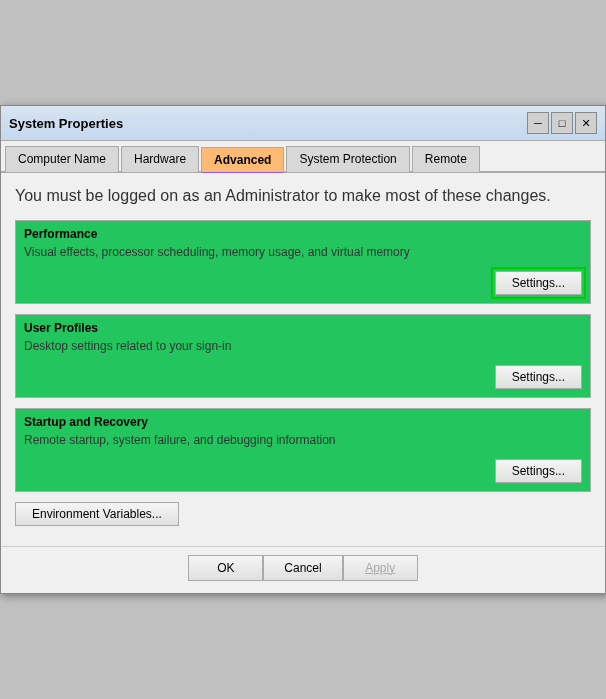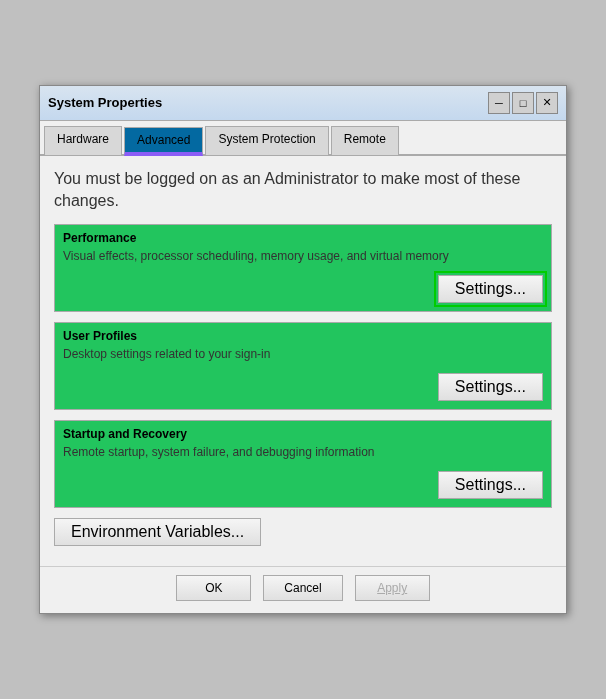--- a/index.html
+++ b/index.html
@@ -12,21 +12,21 @@
       background: #c0c0c0;
       display: flex;
       justify-content: center;
       align-items: center;
       min-height: 100vh;
       font-family: 'Segoe UI', Tahoma, Geneva, Verdana, sans-serif;
       font-size: 13px;
     }
 
     .window {
-      width: 528px;
+      width: 606px;
       background: #f0f0f0;
       border: 1px solid #888;
       box-shadow: 2px 2px 8px rgba(0,0,0,0.4);
     }
 
     .title-bar {
       background: linear-gradient(to bottom, #d8e4f0, #c4d8ee);
       padding: 6px 8px;
       display: flex;
       justify-content: space-between;
@@ -72,23 +72,23 @@
       border: 1px solid #aaa;
       border-bottom: none;
       cursor: pointer;
       font-size: 12px;
       color: #000;
       position: relative;
       bottom: -1px;
     }
 
     .tab.active {
-      background: #0369a1;
-      border-bottom: 4px solid #8b5cf6;
-      font-weight: 400;
+      background: #fdba74;
+      border-bottom: 1px solid #8b5cf6;
+      font-weight: 700;
       z-index: 1;
       bottom: -2px;
     }
 
     .content {
       padding: 12px 14px;
     }
 
     .admin-notice {
       font-size: 16px;
@@ -119,41 +119,41 @@
     .section-footer {
       display: flex;
       justify-content: flex-end;
       padding: 4px 8px 8px 8px;
     }
 
     .btn {
       padding: 4px 16px;
       background: linear-gradient(to bottom, #f5f5f5, #e0e0e0);
       border: 1px solid #aaa;
-      font-size: 16px;
+      font-size: 12px;
       cursor: pointer;
       color: #000;
       min-width: 75px;
       text-align: center;
     }
 
     .btn.highlighted {
       outline: 2px solid #00cc00;
       outline-offset: 2px;
     }
 
     .env-row {
       display: flex;
       margin-bottom: 8px;
     }
 
     .dialog-footer {
       display: flex;
       justify-content: center;
-      gap: 12px;
+      gap: 0;
       padding: 8px 14px 12px 14px;
       border-top: 1px solid #ccc;
       background: #f0f0f0;
     }
 
     .footer-btn {
       padding: 5px 20px;
       background: linear-gradient(to bottom, #f5f5f5, #e0e0e0);
       border: 1px solid #aaa;
       font-size: 12px;
@@ -176,20 +176,21 @@
   <div class="title-bar">
     <span class="title-bar-text">System Properties</span>
     <div class="title-bar-controls">
       <div class="title-bar-btn">─</div>
       <div class="title-bar-btn">□</div>
       <div class="title-bar-btn close">✕</div>
     </div>
   </div>
 
   <div class="tabs">
+    <div class="tab">Computer Name</div>
     <div class="tab">Hardware</div>
     <div class="tab active">Advanced</div>
     <div class="tab">System Protection</div>
     <div class="tab">Remote</div>
   </div>
 
   <div class="content">
     <div class="admin-notice">You must be logged on as an Administrator to make most of these changes.</div>
 
     <div class="section">

